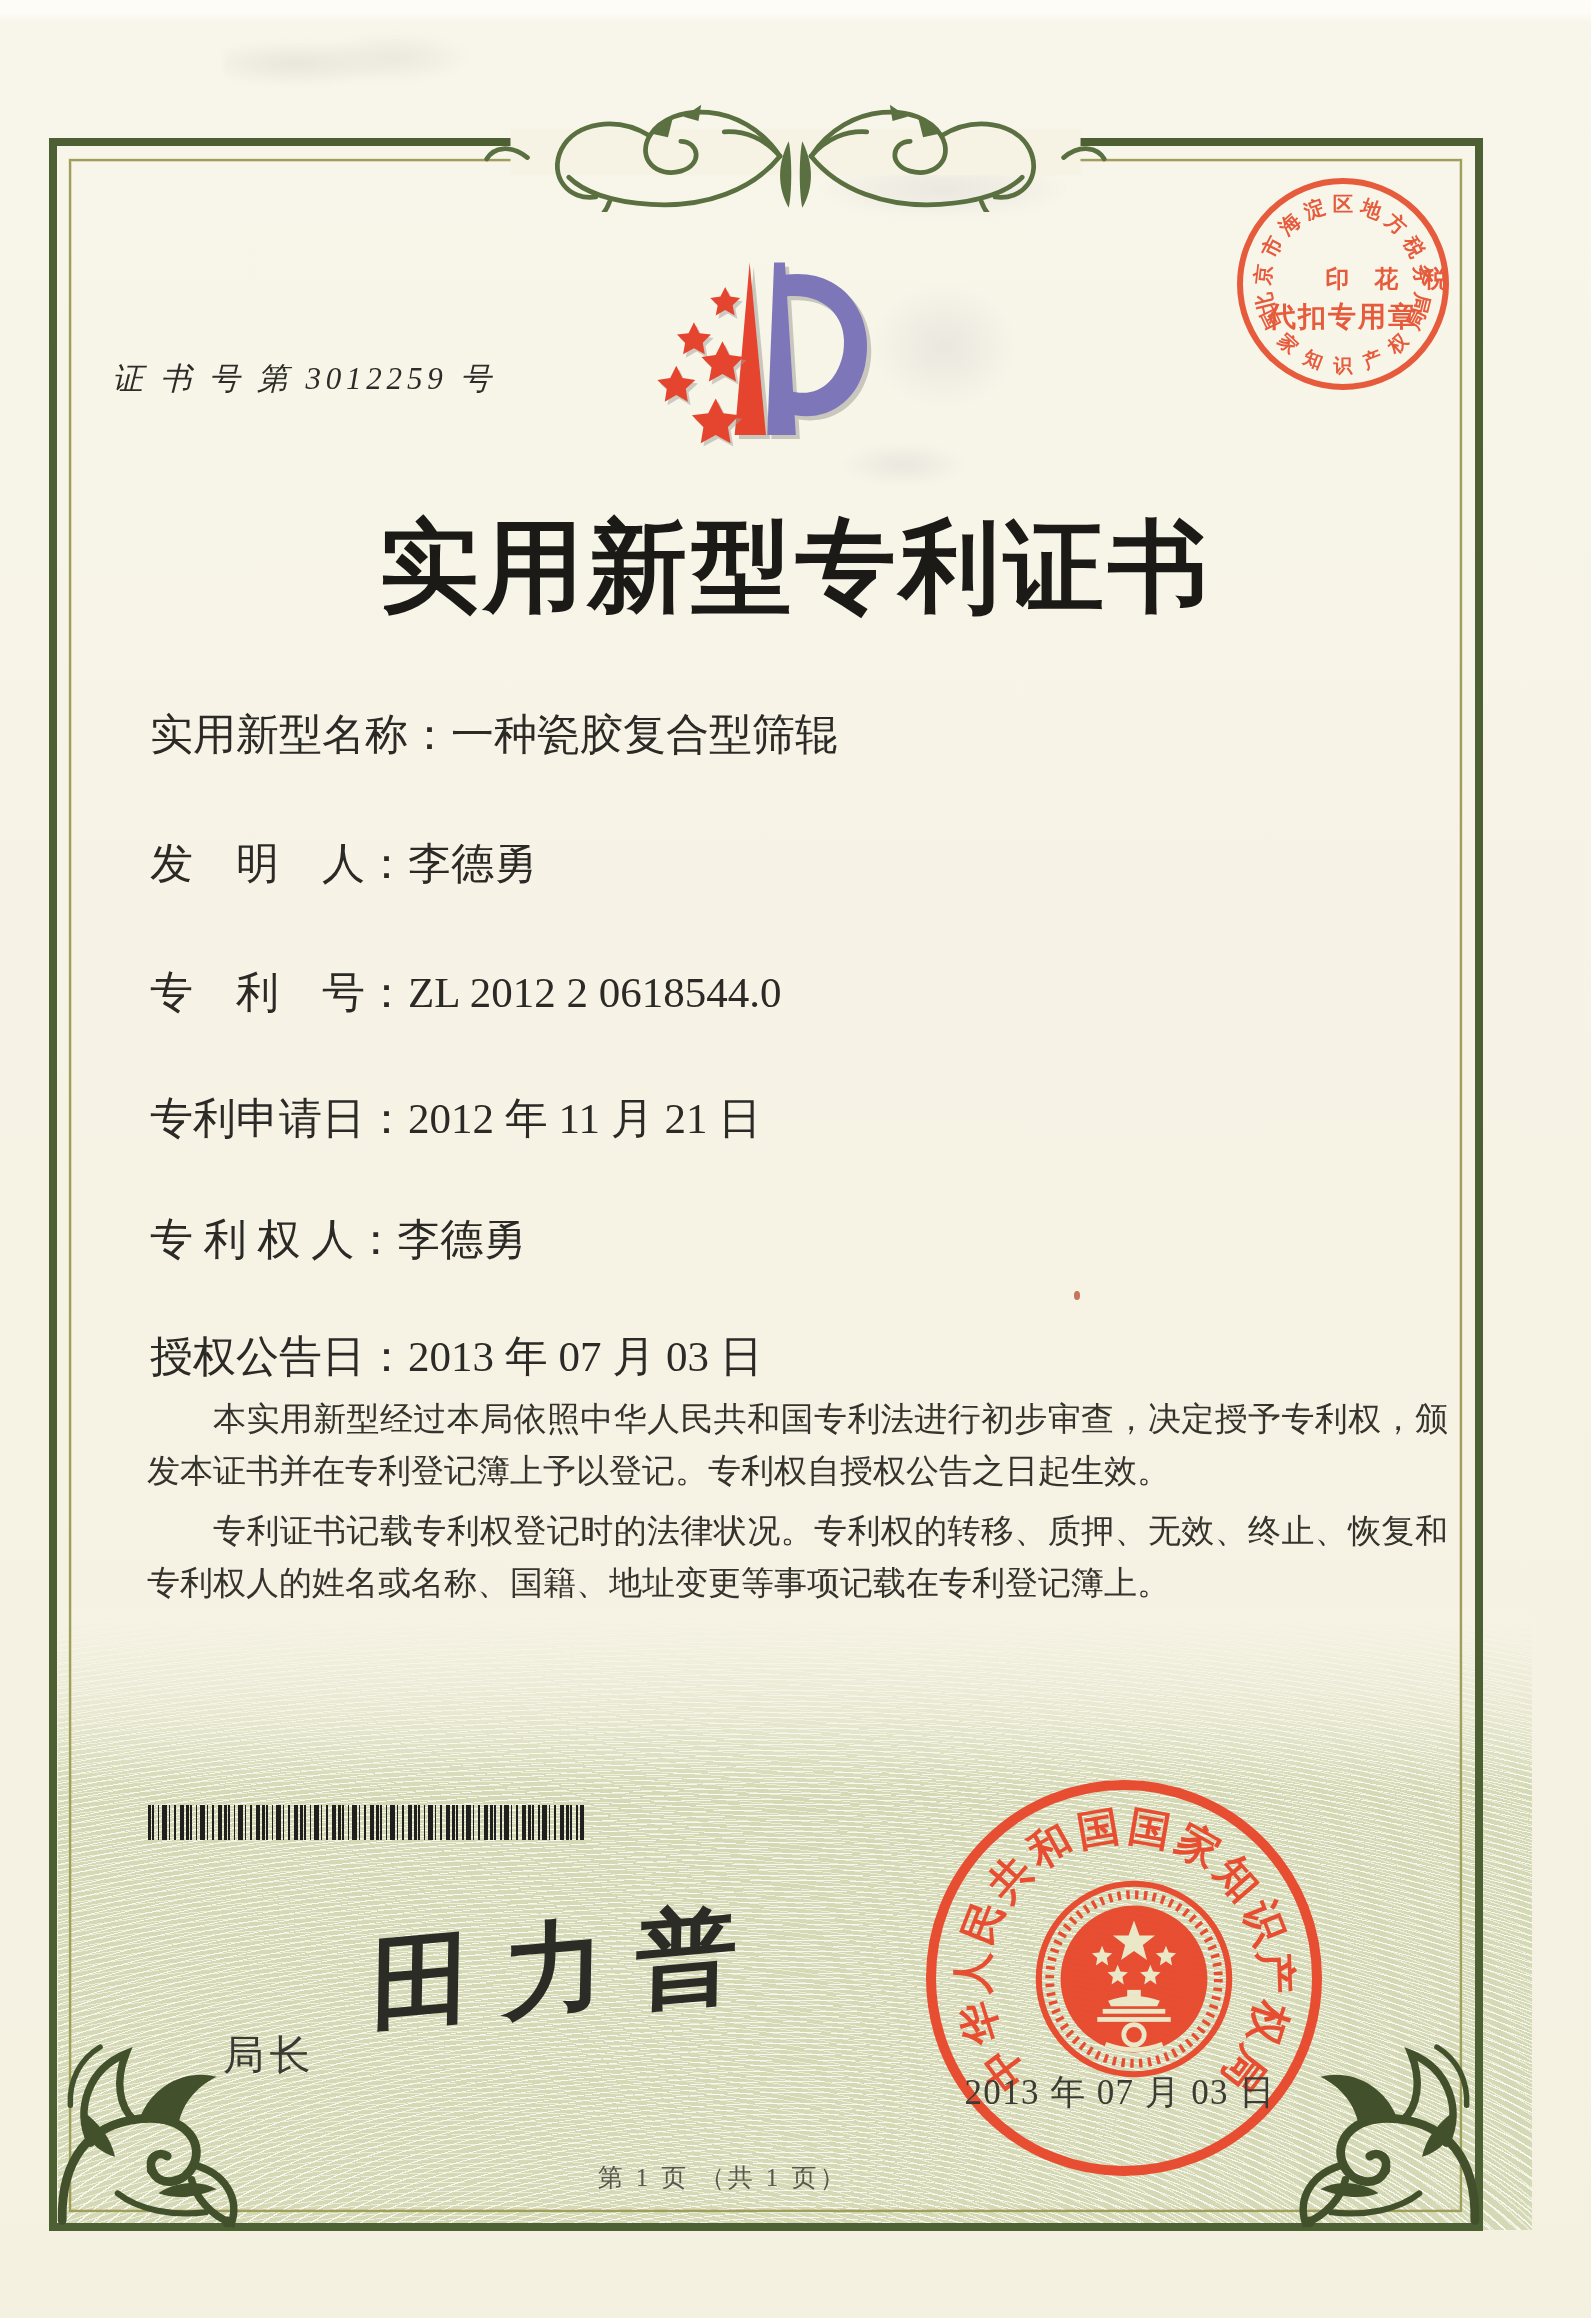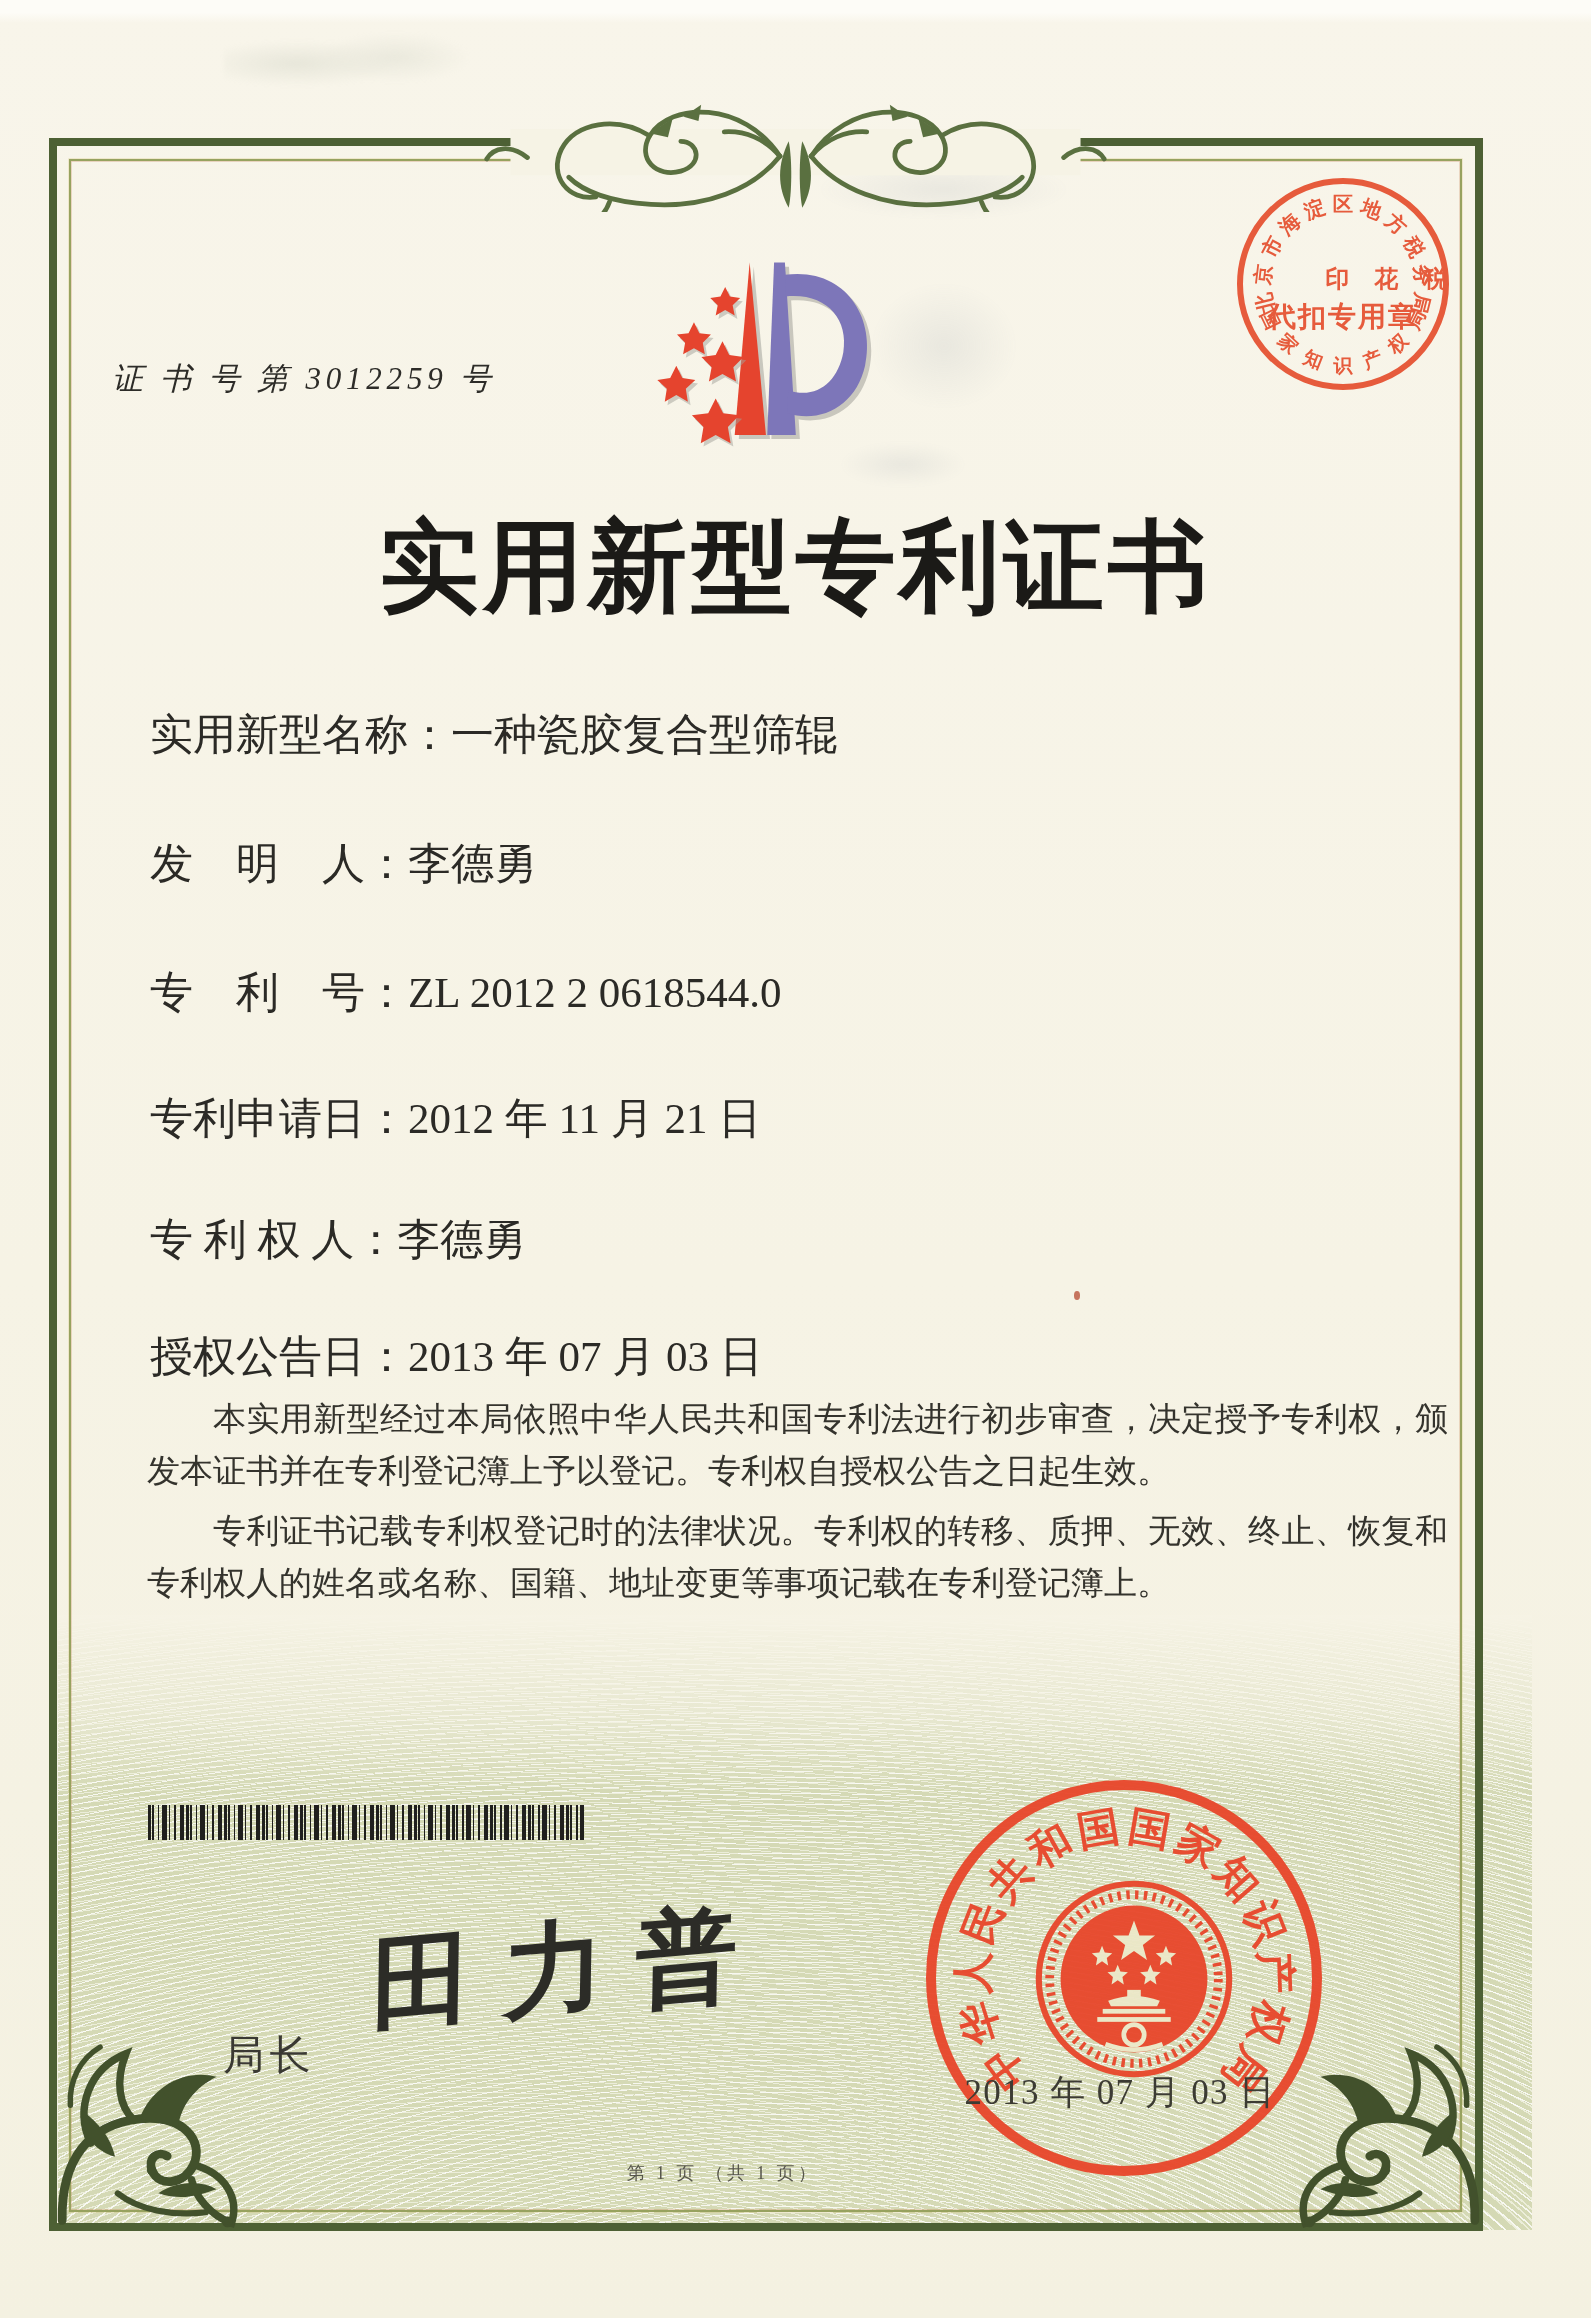--- a/index.html
+++ b/index.html
@@ -47,21 +47,21 @@
       #20201e 13.6px 19px,rgba(0,0,0,0) 19px 21px,
       #20201e 21px 22.4px,rgba(0,0,0,0) 22.4px 26px,
       #20201e 26px 28px,rgba(0,0,0,0) 28px 32px,
       #20201e 32px 36px,rgba(0,0,0,0) 36px 38px);}
   .signer-role{position:absolute;left:223px;top:2028px;font-size:41px;letter-spacing:5.4px;z-index:3;color:#3a3933;}
   .signature{position:absolute;left:370px;top:1901px;font-size:102px;letter-spacing:31px;z-index:3;
     color:#2c2c27;transform:rotate(-5deg) skewX(-6deg);font-weight:bold;}
   .seal-date{position:absolute;left:930px;top:2069px;width:380px;text-align:center;
     font-size:35px;letter-spacing:1.4px;color:#3c3b33;z-index:5;}
   .page-footer{position:absolute;left:146px;top:2161px;width:1154px;text-align:center;
-    font-size:18px;letter-spacing:3.4px;color:#57564c;z-index:3;}
+    font-size:25px;letter-spacing:3.4px;color:#57564c;z-index:3;}
   
   .ring-box{position:absolute;border-radius:50%;box-sizing:border-box;}
   .ring-box span{line-height:1;}
   .tax-stamp{left:1237px;top:178px;width:212px;height:212px;z-index:4;
     border:6.1px solid var(--stamp-red,#e5502f);color:var(--stamp-red,#e5502f);opacity:.93;}
   .stamp-center{position:absolute;left:0;width:100%;text-align:center;font-weight:bold;
     color:var(--stamp-red,#e5502f);}
   .stamp-line1{top:79px;font-size:24px;letter-spacing:9.5px;margin-left:48px;}
   .stamp-line2{top:114px;font-size:28px;letter-spacing:2px;}
   .official-seal{left:926px;top:1780px;width:396px;height:396px;z-index:4;

